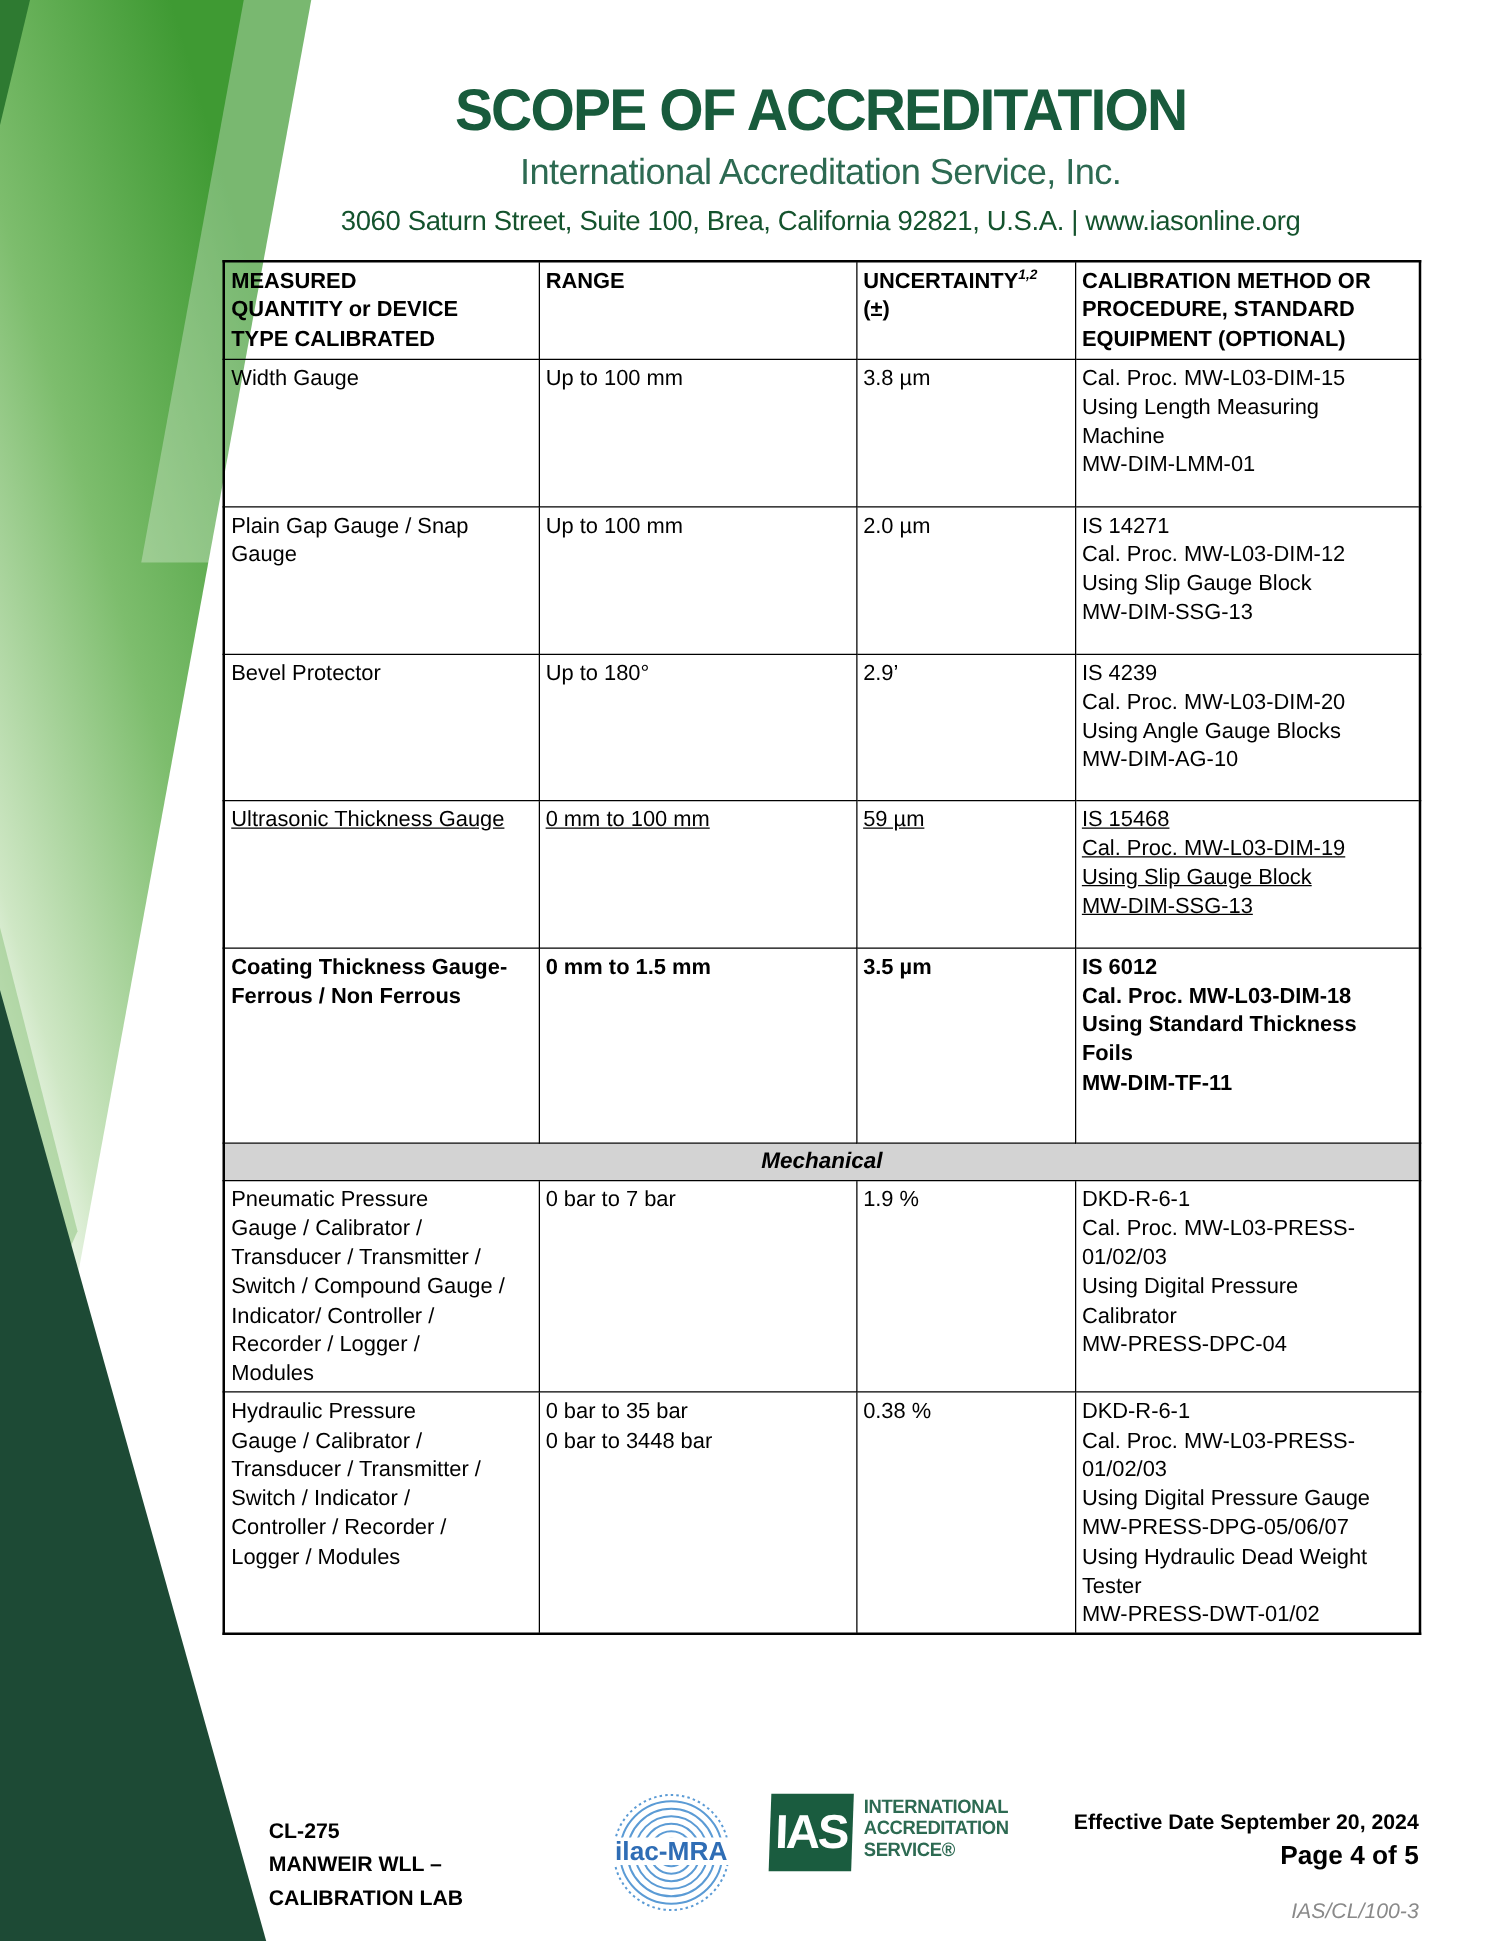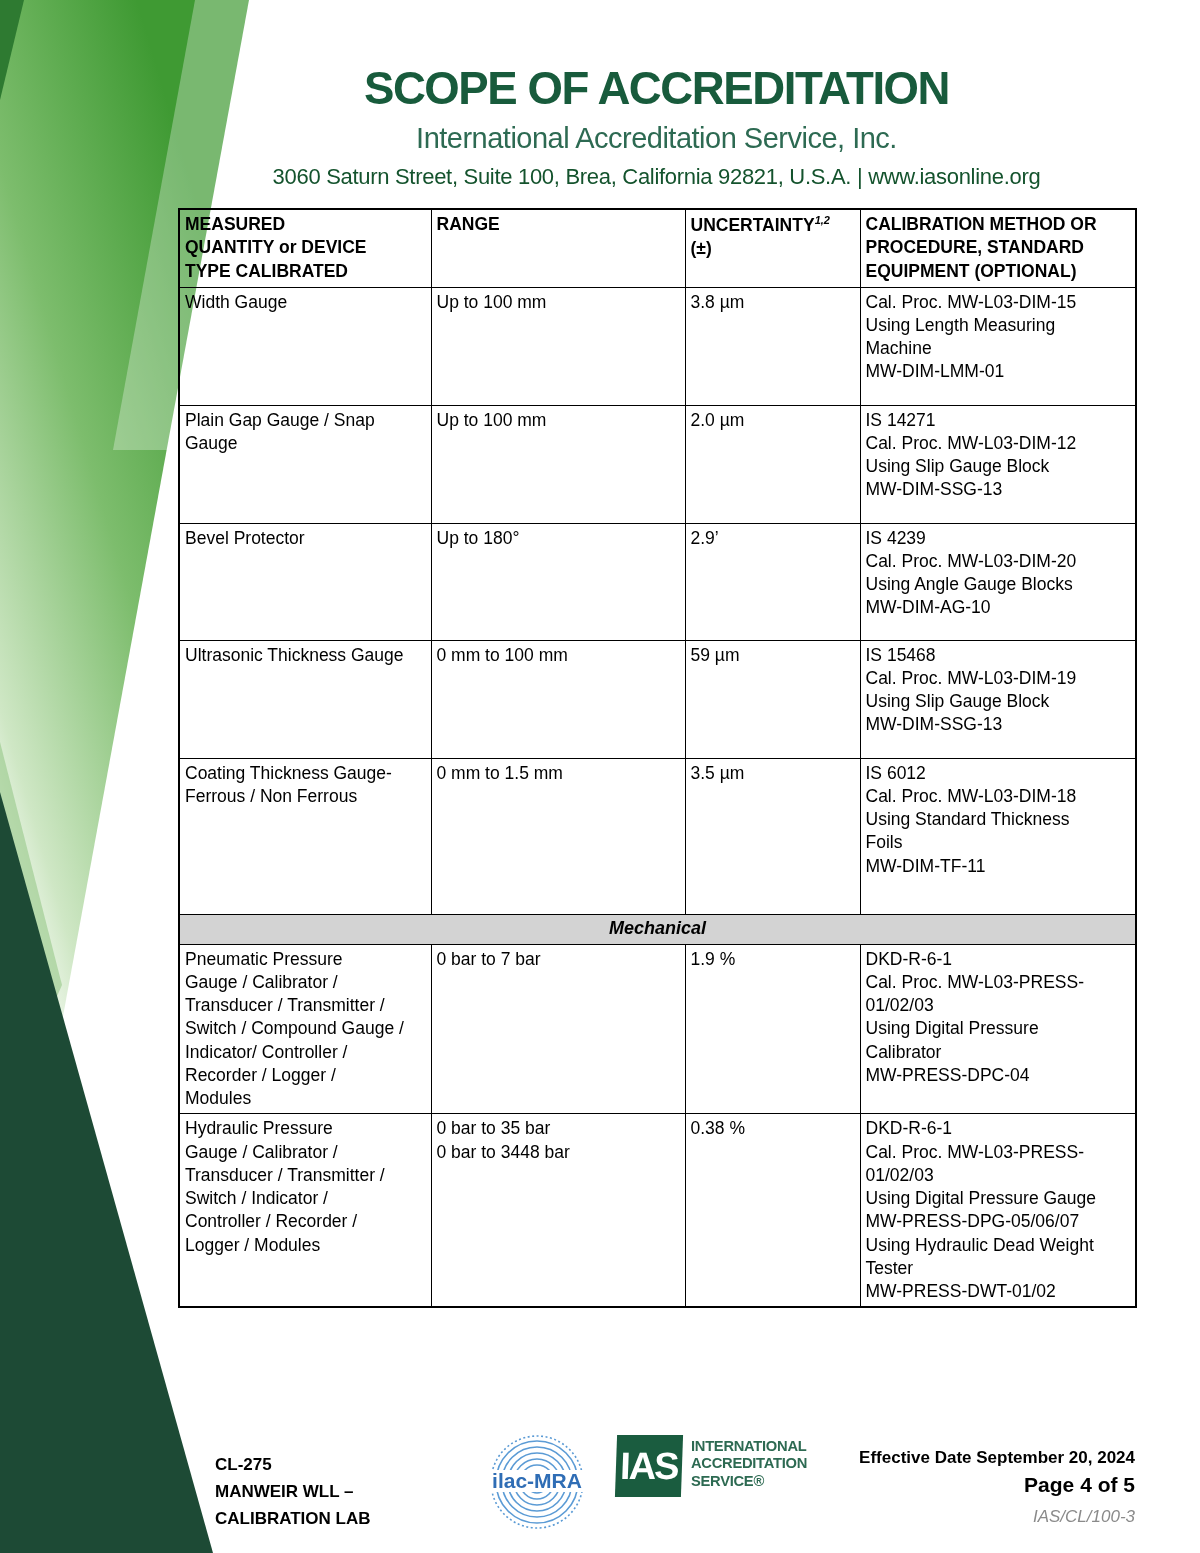--- a/index.html
+++ b/index.html
@@ -134,21 +134,21 @@
     margin-top: 2px;
   }
   .footer-right {
     margin-left: auto;
     margin-top: 22px;
     text-align: right;
     line-height: 1.3;
   }
   .effective-date { font-size: 17px; font-weight: bold; }
   .page-number { font-size: 21px; font-weight: bold; margin-top: 2px; }
-  .doc-ref { font-size: 17px; font-style: italic; color: #8a8a8a; margin-top: 8px; }
+  .doc-ref { font-size: 17px; font-style: italic; color: #8a8a8a; margin-top: 20px; }
 </style>
 </head>
 <body>
 
 <svg class="decoration" width="260" height="1553" viewBox="0 0 260 1553" aria-hidden="true">
   <defs>
     <linearGradient id="bandGrad" x1="0.55" y1="0" x2="0" y2="0.85">
       <stop offset="0" stop-color="#3f9a33"></stop>
       <stop offset="0.40" stop-color="#7dbd6d"></stop>
       <stop offset="0.75" stop-color="#cfe7c5"></stop>
@@ -216,31 +216,31 @@
     <tr style="height:117px;">
       <td>Bevel Protector</td>
       <td>Up to 180°</td>
       <td>2.9’</td>
       <td>IS 4239
 Cal. Proc. MW-L03-DIM-20
 Using Angle Gauge Blocks
 MW-DIM-AG-10</td>
     </tr>
 
-    <tr style="height:118px;">
+    <tr style="height:118px;text-decoration:underline;">
       <td>Ultrasonic Thickness Gauge</td>
       <td>0 mm to 100 mm</td>
       <td>59 µm</td>
       <td>IS 15468
 Cal. Proc. MW-L03-DIM-19
 Using Slip Gauge Block
 MW-DIM-SSG-13</td>
     </tr>
 
-    <tr style="height:156px;">
+    <tr style="height:156px;font-weight:bold;">
       <td>Coating Thickness Gauge-
 Ferrous / Non Ferrous</td>
       <td>0 mm to 1.5 mm</td>
       <td>3.5 µm</td>
       <td>IS 6012
 Cal. Proc. MW-L03-DIM-18
 Using Standard Thickness
 Foils
 MW-DIM-TF-11</td>
     </tr>

